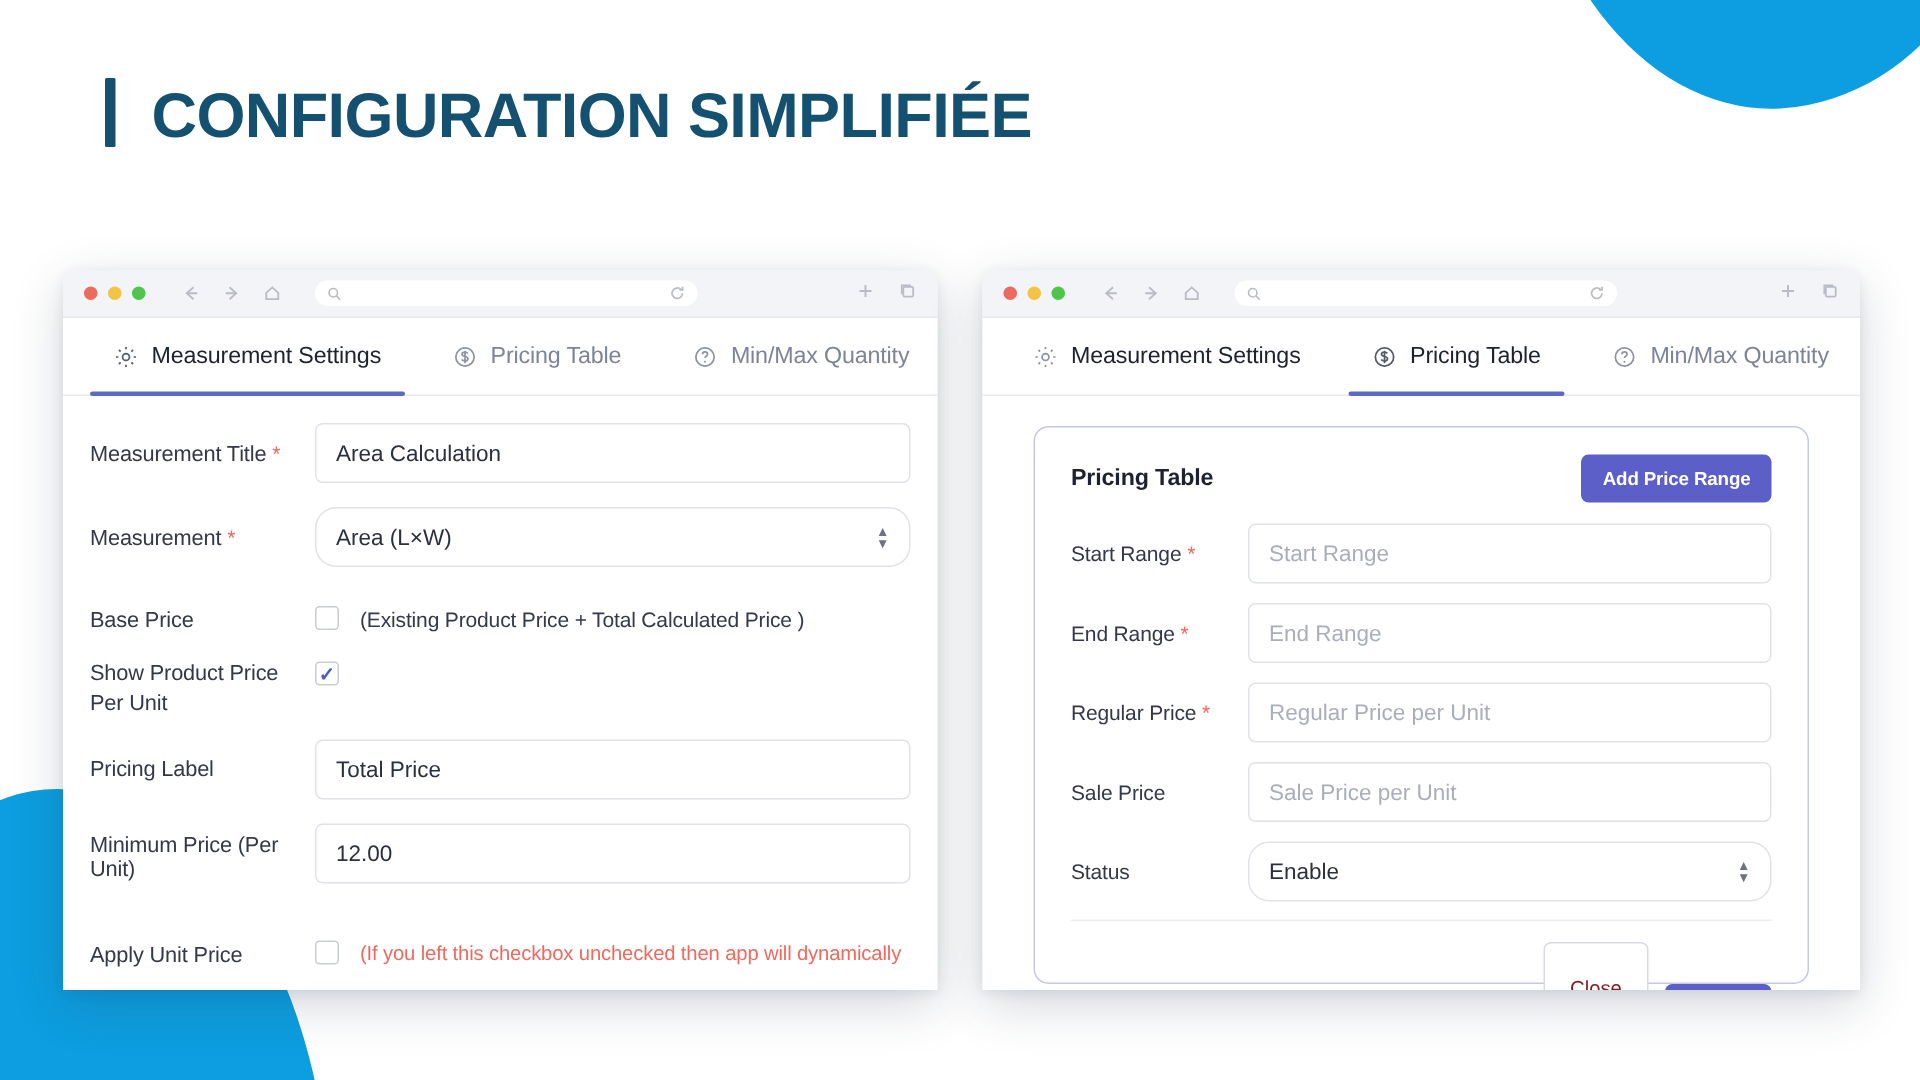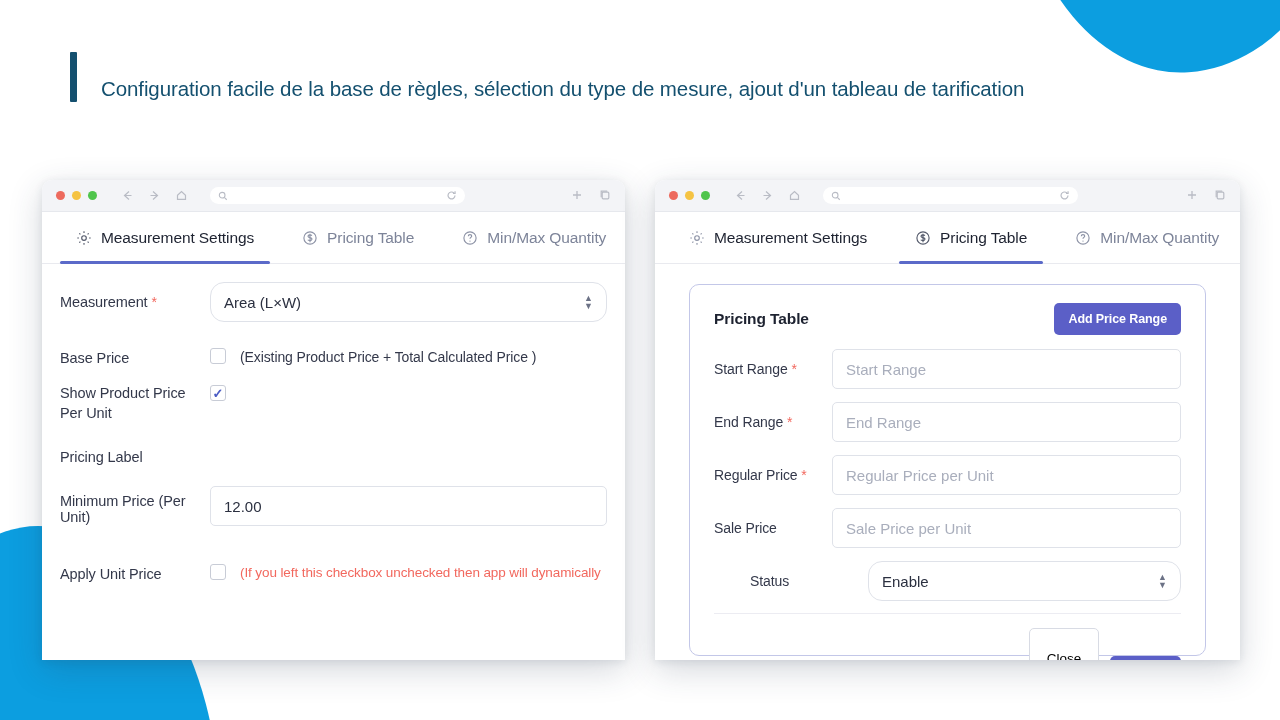--- a/index.html
+++ b/index.html
@@ -155,21 +155,21 @@
     font-size: 12.5px; font-weight: 600; border-radius: 5px;
     padding: 9px 14px; cursor: pointer; font-family: "Liberation Sans", sans-serif;
     letter-spacing: -0.1px;
   }
   .rrow { display: flex; align-items: center; margin-bottom: 13px; }
   .rlabel { width: 118px; flex: 0 0 118px; font-size: 14px; color: #33384a; letter-spacing: -0.1px;}
   .rctl { flex: 1 1 auto; }
   .divider { border-top: 1px solid #ececf2; margin: 12px 0 0 0; }
   .card-foot { display: flex; justify-content: flex-end; gap: 11px; padding-top: 14px; }
   .btn-ghost {
-    background: #fff; color: #000000; border: 1px solid #d8dbe4;
+    background: #fff; color: #7f1d1d; border: 1px solid #d8dbe4;
     font-size: 13.5px; border-radius: 5px; padding: 8px 17px; cursor: pointer;
     font-family: "Liberation Sans", sans-serif;
   }
   .btn-save {
     background: #5b5fc7; color: #fff; border: none;
     font-size: 13.5px; border-radius: 5px; padding: 9px 20px; cursor: pointer;
     font-family: "Liberation Sans", sans-serif;
     margin-top: 28px;
   }
 </style>
@@ -177,21 +177,21 @@
 <body>
 
 <div id="stage">
 
   <div class="blob-tr"></div>
   <div class="blob-bl"></div>
 
   <div class="headline-wrap">
     <div class="accent-bar"></div>
     <div class="headline-text">
-      <div class="subhead">Configuration facile de la base de règles, sélection du type de mesure, ajout d'un tableau de tarification</div>
+      <div class="headline">CONFIGURATION SIMPLIFIÉE</div>
     </div>
   </div>
 
   <div class="browser left">
 
     <div class="chrome-bar">
       <div class="dots">
         <span class="dot r"></span>
         <span class="dot y"></span>
         <span class="dot g"></span>
@@ -267,20 +267,26 @@
               <path d="M6.3 6.2c0-1 .8-1.6 1.7-1.6.9 0 1.7.6 1.7 1.5 0 1.3-1.7 1.3-1.7 2.6"></path>
               <circle cx="8" cy="11.1" r=".65" fill="currentColor" stroke="none"></circle>
             </svg>
           </span>
         <span class="tlabel">Min/Max Quantity</span>
       </div>
     </div>
 
     <div class="panel-body">
 
+      <div class="frow">
+        <div class="flabel"><span>Measurement Title</span> <span class="req">*</span></div>
+        <div class="fctl">
+          <div class="inp">Area Calculation</div>
+        </div>
+      </div>
 
       <div class="frow">
         <div class="flabel"><span>Measurement</span> <span class="req">*</span></div>
         <div class="fctl">
           <div class="sel">
             <span>Area (L×W)</span>
             <span class="spin">▲<br>▼</span>
           </div>
         </div>
       </div>
@@ -301,20 +307,23 @@
           <div class="cbrow" style="padding-top:4px;">
             <span class="cb checked">
                 <span class="tick">✓</span>
               </span>
           </div>
         </div>
       </div>
 
       <div class="frow">
         <div class="flabel">Pricing Label</div>
+        <div class="fctl">
+          <div class="inp">Total Price</div>
+        </div>
       </div>
 
       <div class="frow">
         <div class="flabel" style="line-height:16px;">Minimum Price (Per Unit)</div>
         <div class="fctl">
           <div class="inp">12.00</div>
         </div>
       </div>
 
       <div class="frow" style="margin-top:28px;">
@@ -446,21 +455,21 @@
             </div>
         </div>
 
         <div class="rrow">
           <div class="rlabel">Sale Price</div>
           <div class="rctl">
               <div class="inp ph">Sale Price per Unit</div>
             </div>
         </div>
 
-        <div class="rrow" style="margin-bottom:0;margin-left:36px;">
+        <div class="rrow" style="margin-bottom:0;">
           <div class="rlabel">Status</div>
           <div class="rctl">
             <div class="sel">
               <span>Enable</span>
               <span class="spin">▲<br>▼</span>
             </div>
           </div>
         </div>
 
         <div class="divider"></div>

